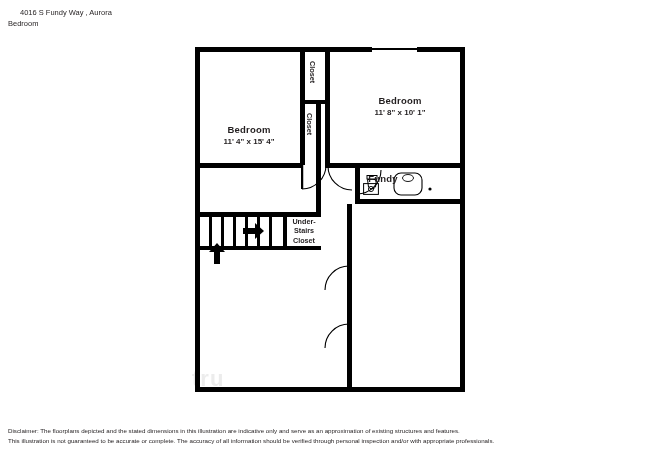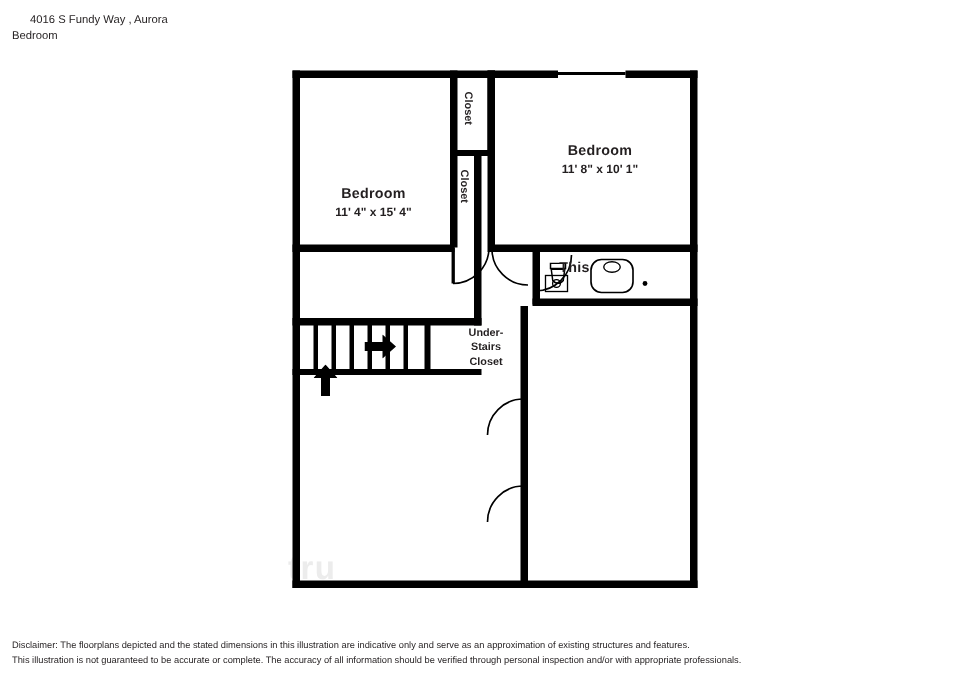--- a/index.html
+++ b/index.html
@@ -240,29 +240,29 @@
     <div class="nm">Bedroom</div>
     <div class="dim">11' 8" x 10' 1"</div>
   </div>
 
   <div class="room-label" style="left:1px; top:77px; width:106px;">
     <div class="nm">Bedroom</div>
     <div class="dim">11' 4" x 15' 4"</div>
   </div>
 
   <div class="room-label" style="left:163px; top:126px; width:50px;">
-    <div class="nm">This</div>
+    <div class="nm">Fundy</div>
   </div>
 
 
 
   <div class="closet-label vert" style="left:113px; top:14px;">Closet</div>
   <div class="closet-label vert" style="left:110px; top:66px;">Closet</div>
 
-  <div class="small-label" style="left:93px; top:170px; width:32px;padding-left:20px;">
+  <div class="small-label" style="left:93px; top:170px; width:32px;">
     <span>Under-<br>Stairs<br>Closet</span>
   </div>
 
 </div>
 
 <div id="disclaimer">
   <div>Disclaimer: The floorplans depicted and the stated dimensions in this illustration are indicative only and serve as an approximation of existing structures and features.</div>
   <div>This illustration is not guaranteed to be accurate or complete. The accuracy of all information should be verified through personal inspection and/or with appropriate professionals.</div>
 </div>
 

